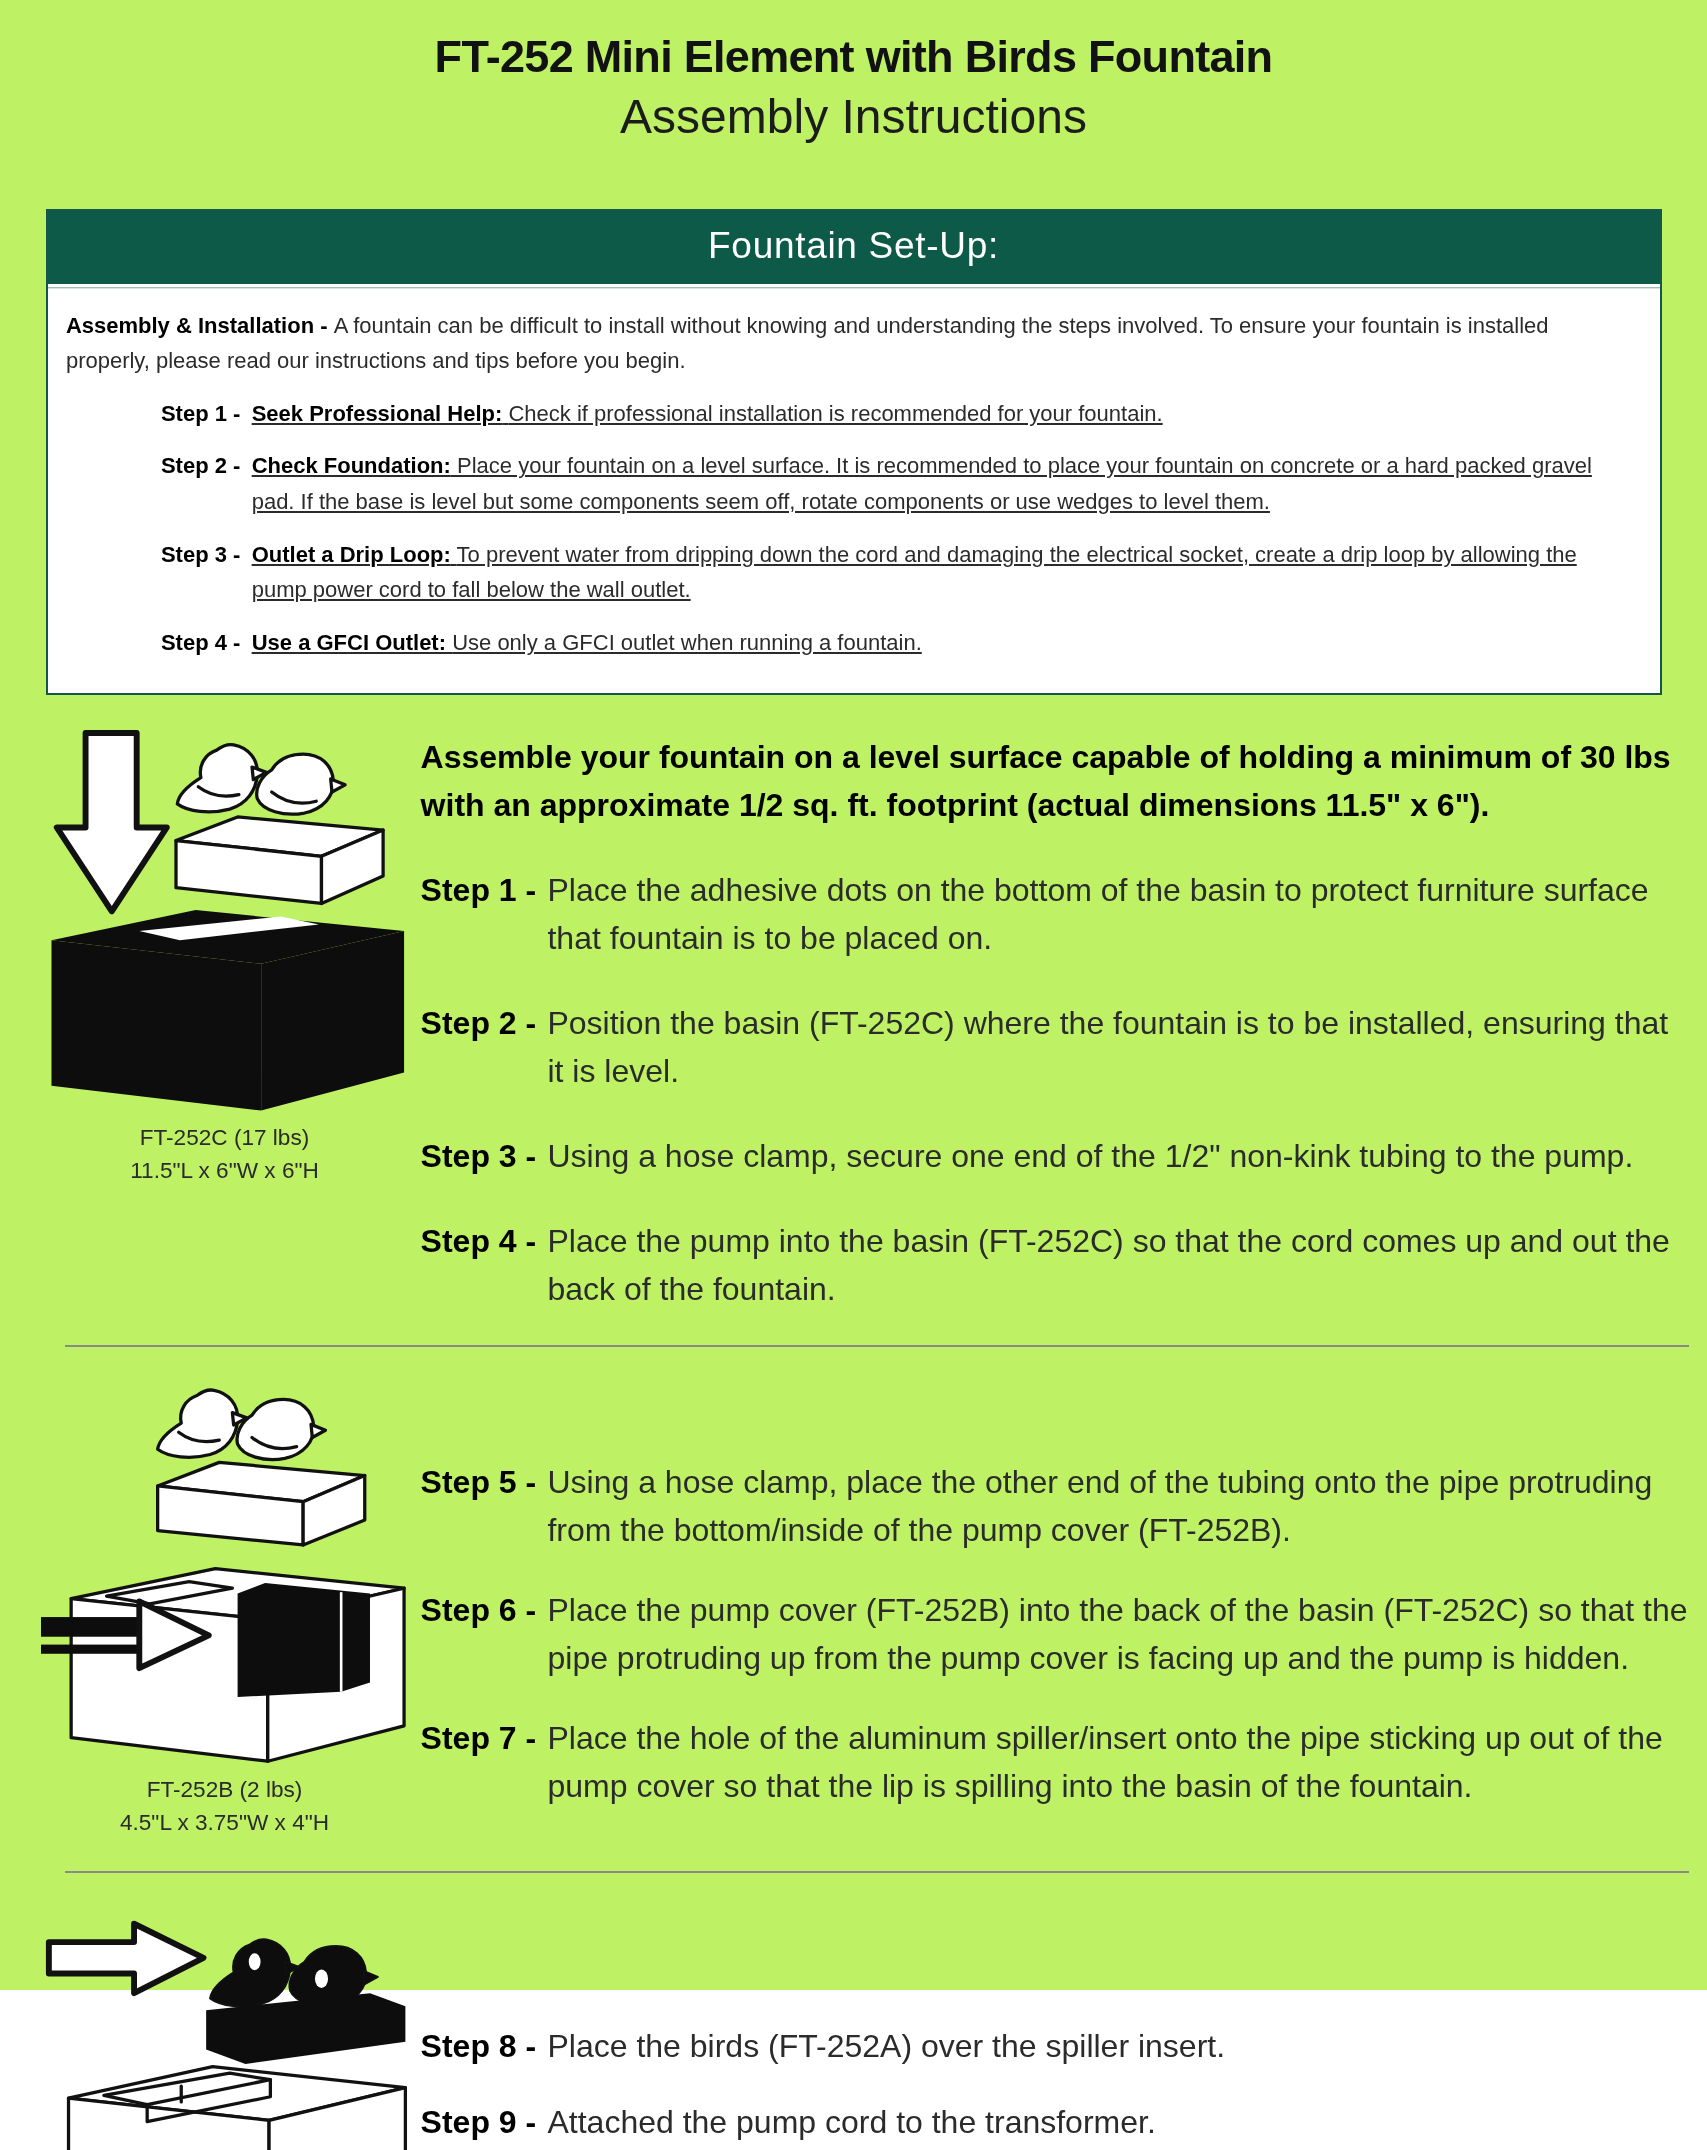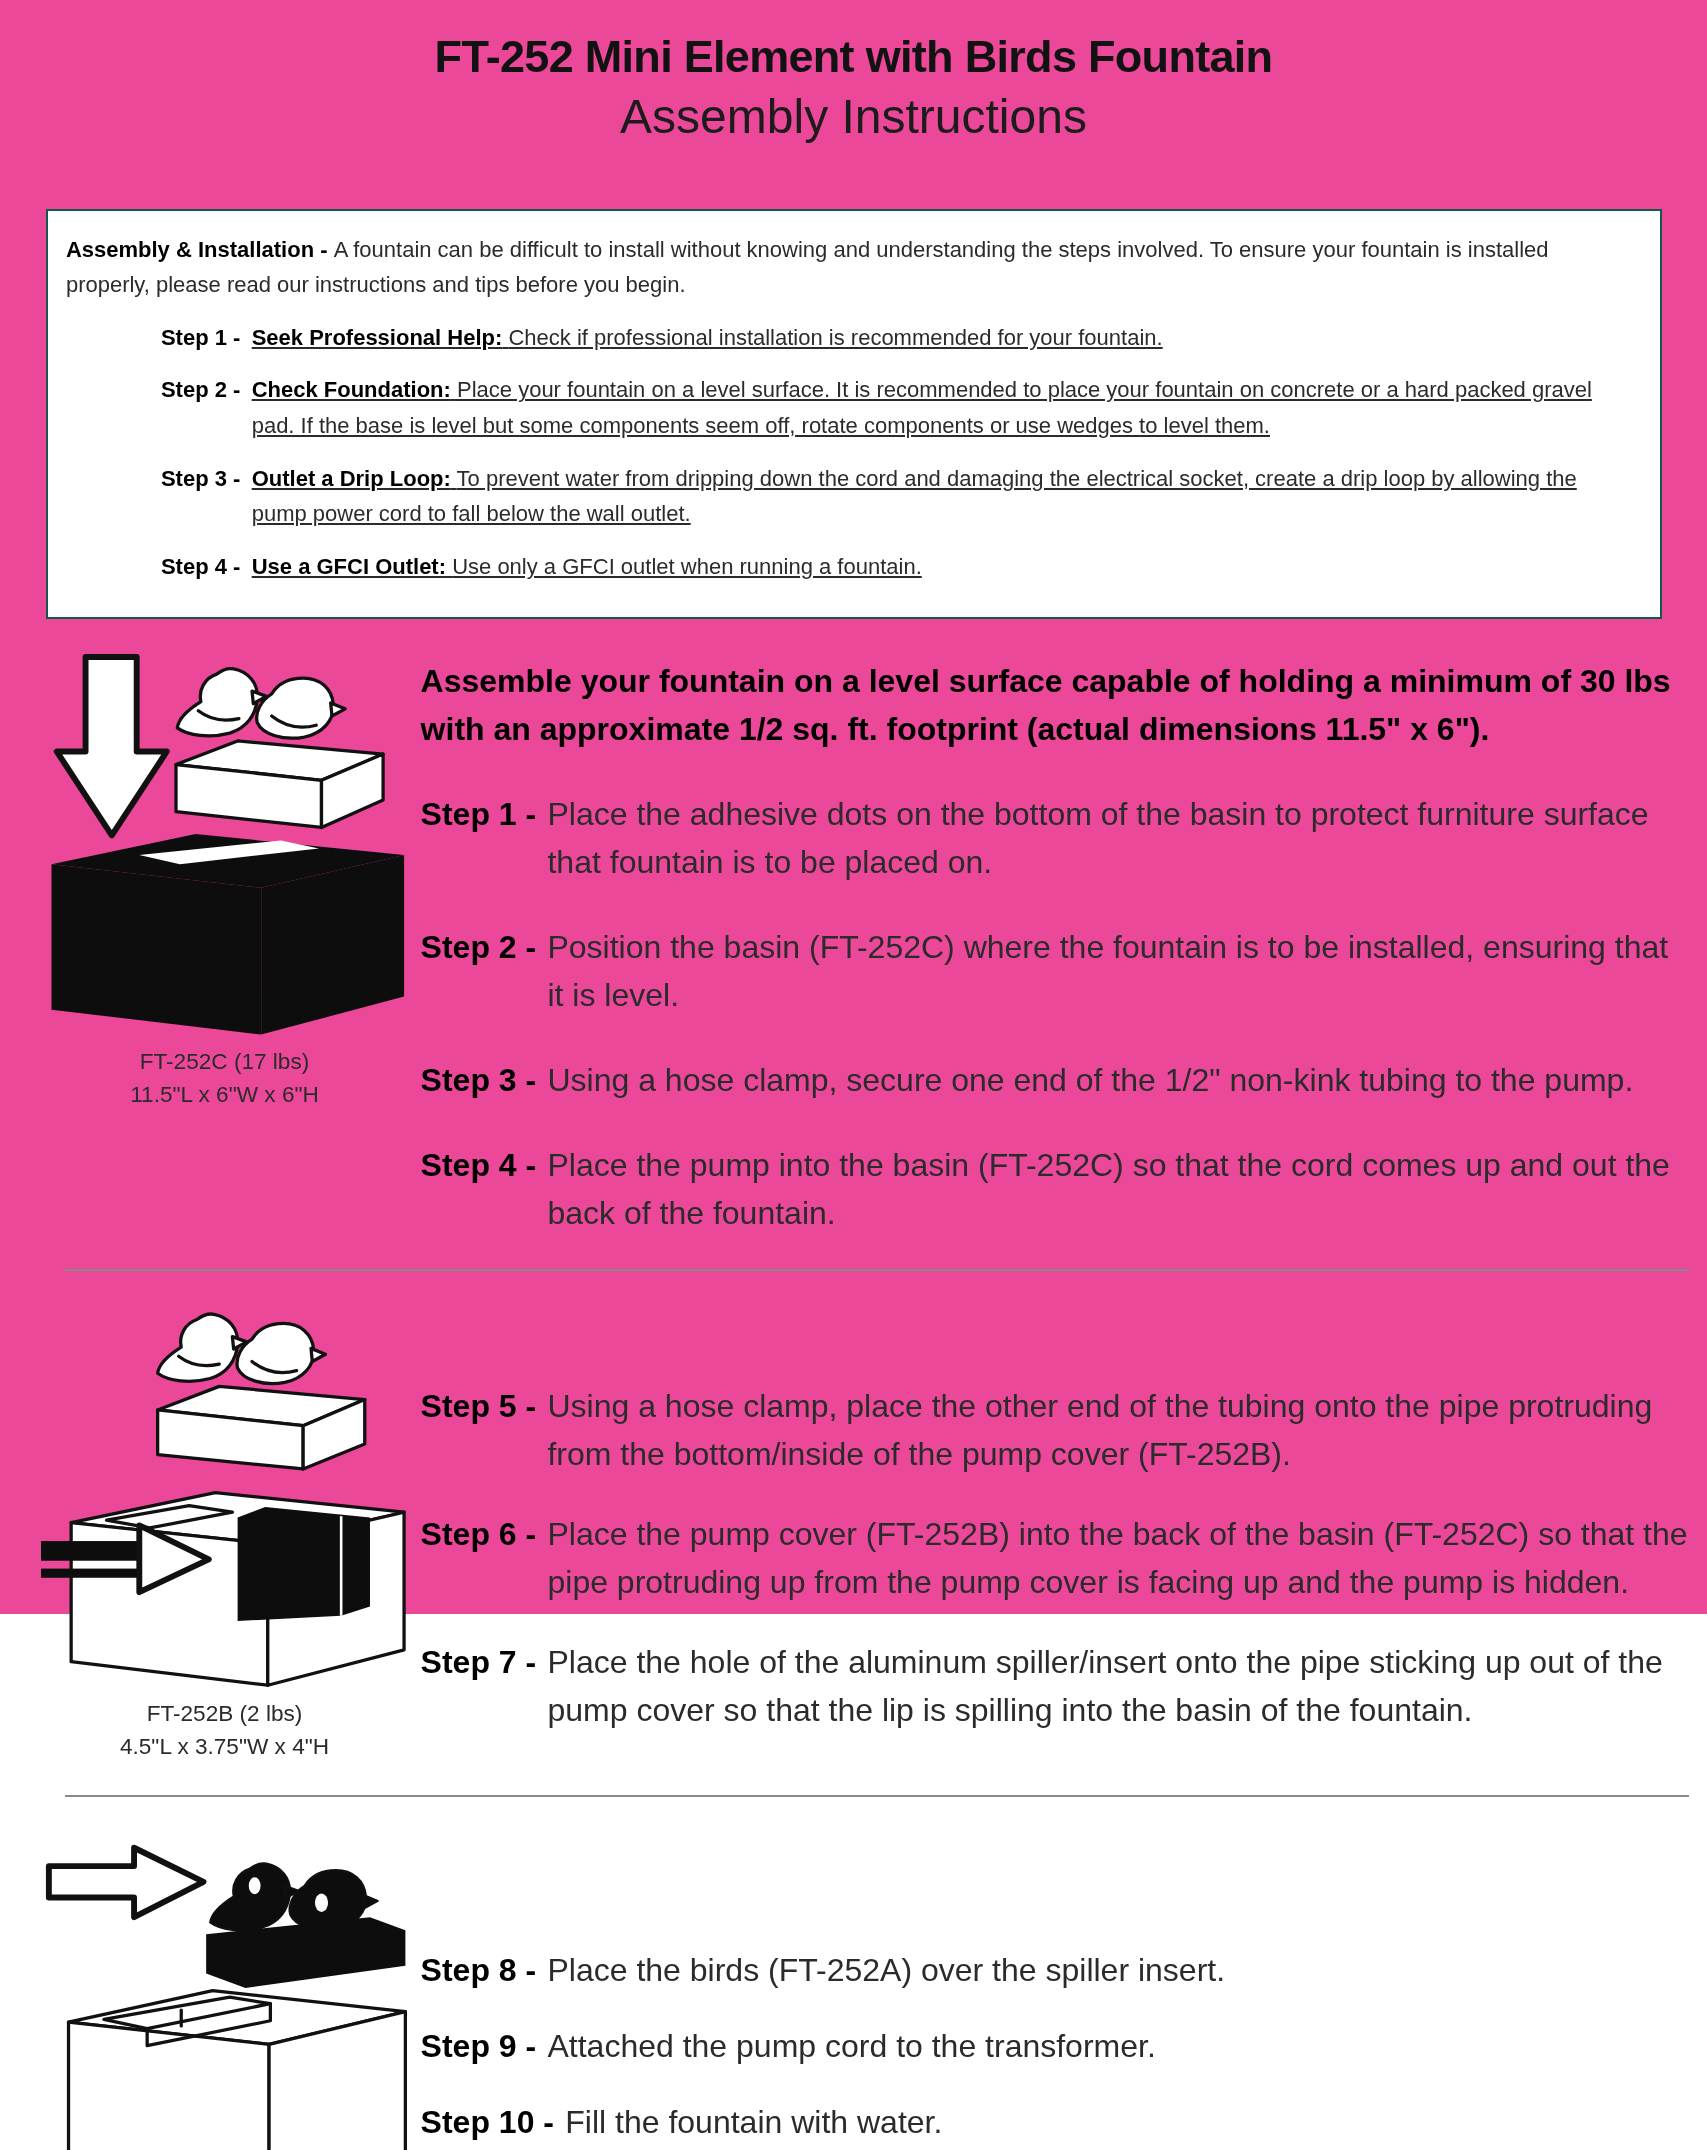--- a/index.html
+++ b/index.html
@@ -1,21 +1,21 @@
 <!DOCTYPE html>
 <html style="font-size:11.3px"><head>
 <meta charset="utf-8">
 <style>
   html,body{margin:0;padding:0;background:#ffffff;}
   body{
     width:1707px;height:2151px;overflow:hidden;
     font-family:"Liberation Sans",sans-serif;color:#2b2b2b;
     -webkit-font-smoothing:antialiased;
   }
-  .page{position:relative;width:1707px;height:1614px;background:#ec4899;}
+  .page{position:relative;width:1707px;height:1990px;background:#bef264;}
 
   
   .doc-header{text-align:center;padding-top:31px;}
   .doc-title{margin:0;font-size:45px;font-weight:700;letter-spacing:-0.7px;color:#121212;}
   .doc-subtitle{margin:5.6px 0 0;font-size:48px;font-weight:400;color:#1c1c1c;}
 
   
   .setup-box{
     width:1616px;margin:65px auto 0;box-sizing:border-box;
     border:2.8px solid #14584a;background:#fff;
@@ -58,20 +58,21 @@
 <body>
 
 <div class="page">
 
   <header class="doc-header">
     <h1 class="doc-title">FT-252 Mini Element with Birds Fountain</h1>
     <h2 class="doc-subtitle">Assembly Instructions</h2>
   </header>
 
   <section class="setup-box">
+    <div class="setup-header">Fountain Set-Up:</div>
     <div class="setup-body">
       <p class="setup-intro"><span class="intro-label">Assembly &amp; Installation</span><span class="intro-dash"> - </span><span>A fountain can be difficult to install without knowing and understanding the steps involved. To ensure your fountain is installed properly, please read our instructions and tips before you begin.</span></p>
 
       <div class="setup-step">
         <span class="step-label">Step 1 -</span>
         <span class="step-body"><span class="step-title">Seek Professional Help:</span> <span>Check if professional installation is recommended for your fountain.</span></span>
       </div>
       <div class="setup-step">
         <span class="step-label">Step 2 -</span>
         <span class="step-body"><span class="step-title">Check Foundation:</span> <span>Place your fountain on a level surface. It is recommended to place your fountain on concrete or a hard packed gravel pad. If the base is level but some components seem off, rotate components or use wedges to level them.</span></span>

